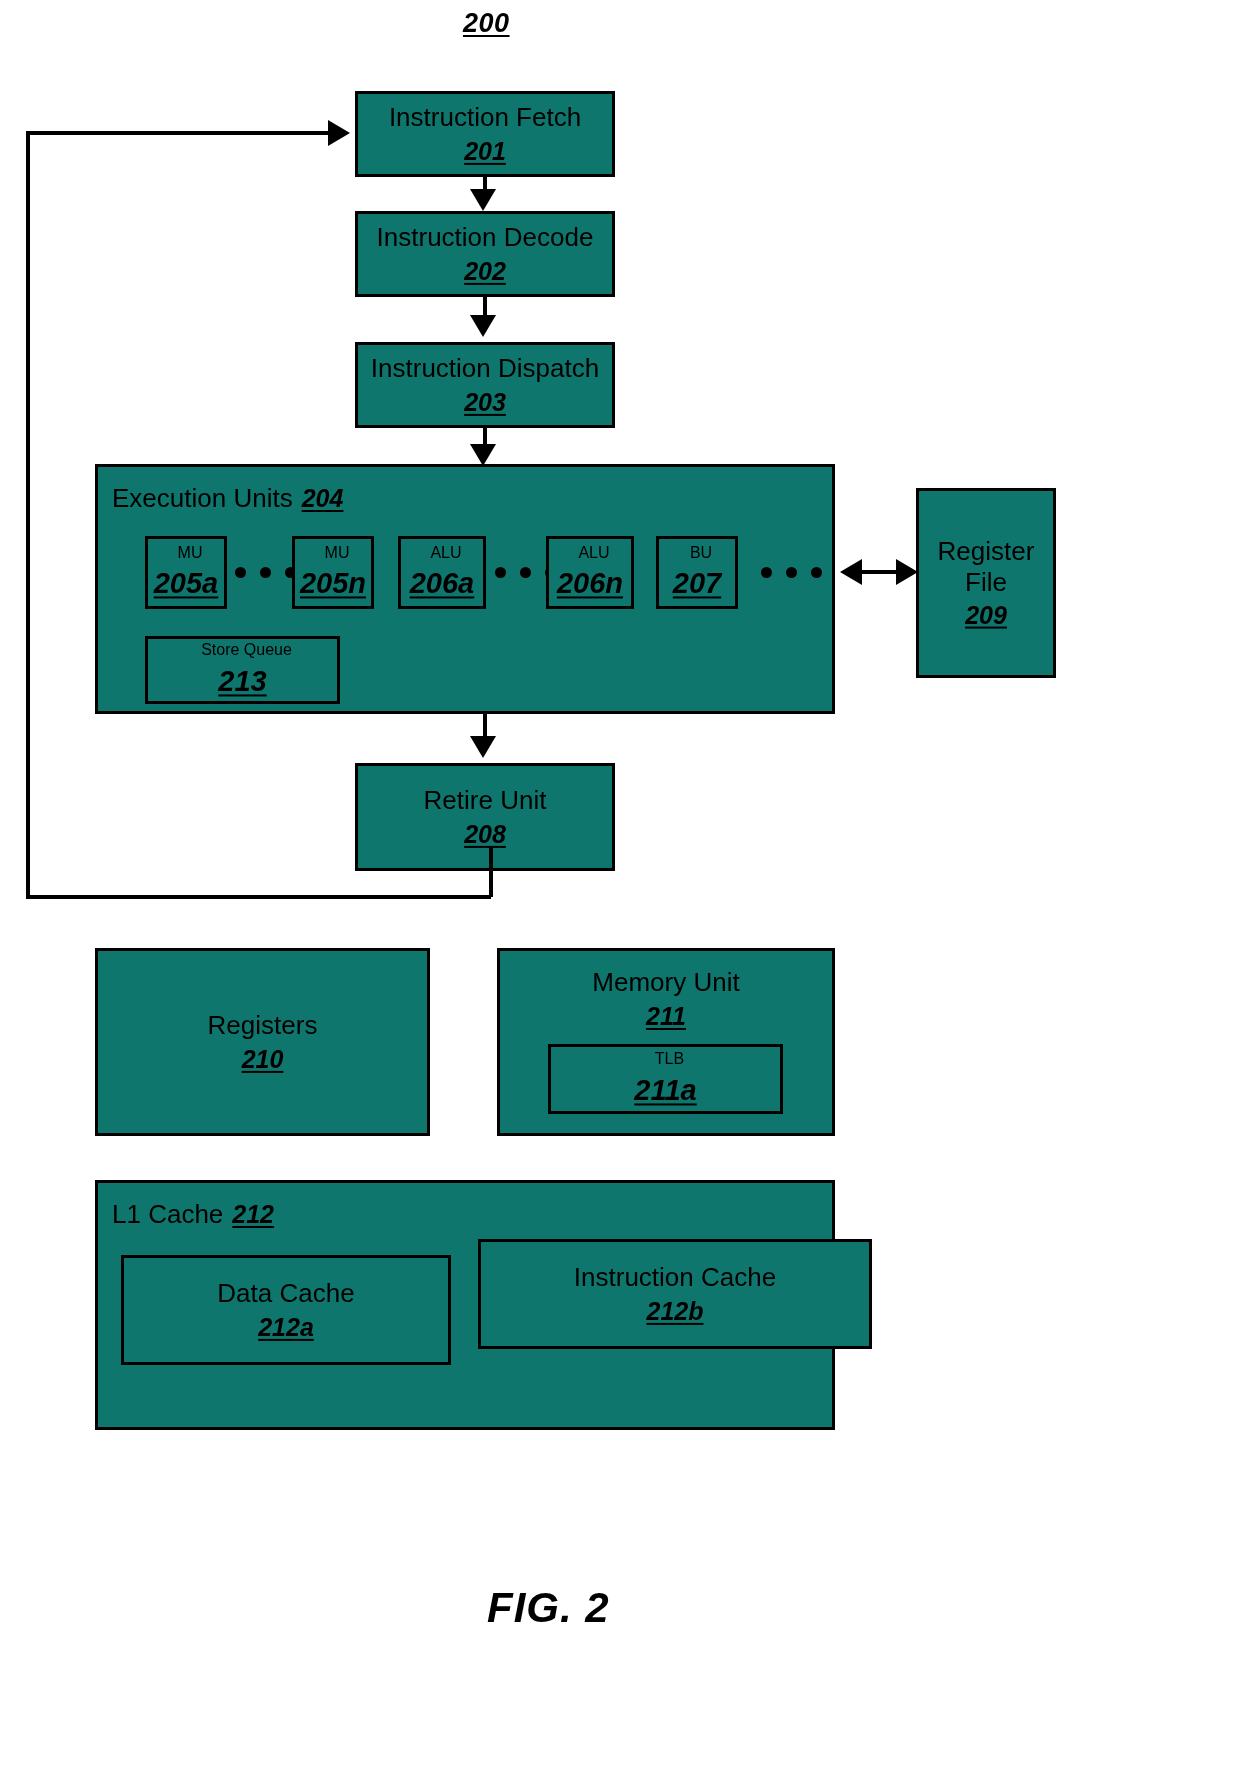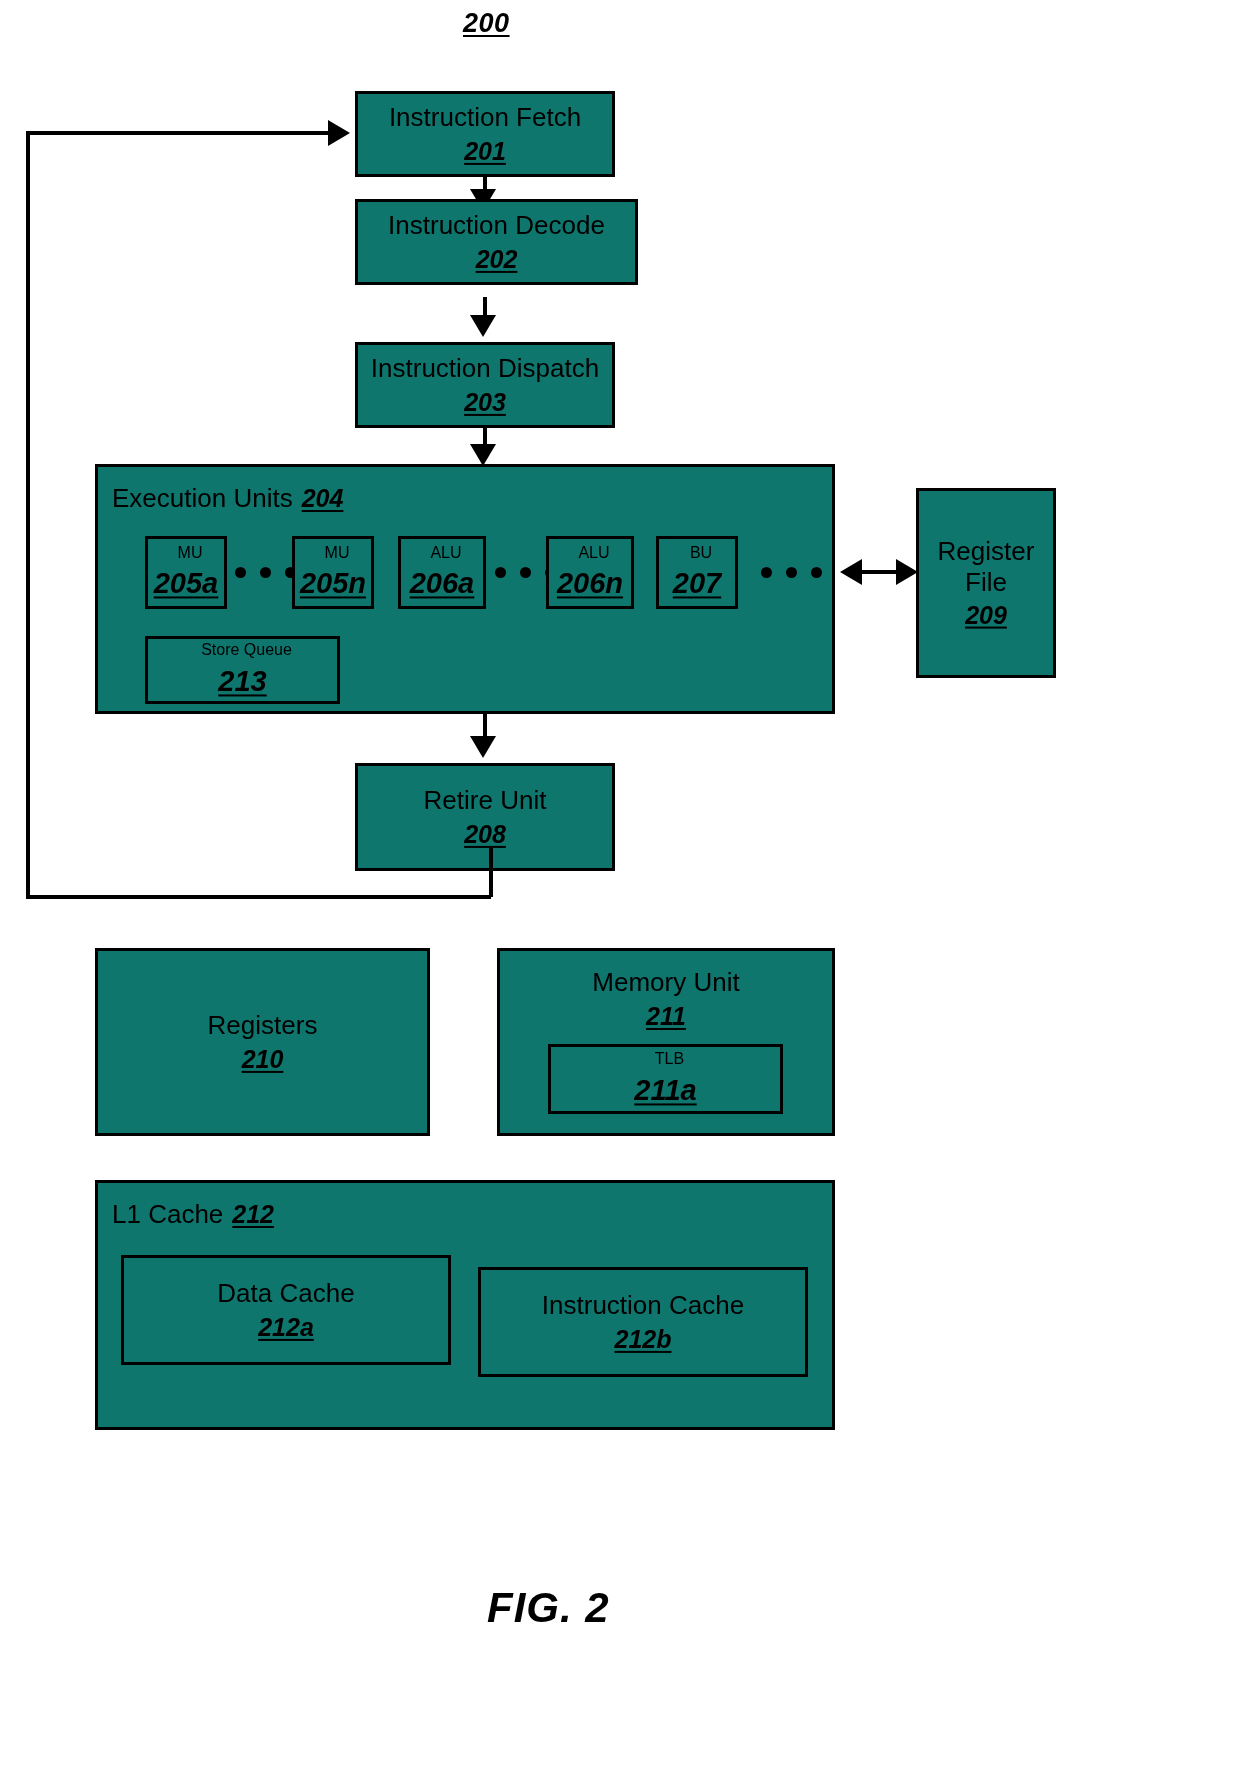--- a/index.html
+++ b/index.html
@@ -154,21 +154,21 @@
   <div class="box" style="left:355px; top:91px; width:260px; height:86px;">
     <div class="box-label">
       <span class="lbl-title">Instruction Fetch</span>
       <span class="lbl-ref">201</span>
     </div>
   </div>
 
   <div class="line-v" style="left:483px; top:177px; height:20px;"></div>
   <div class="arrow-down" style="left:470px; top:189px;"></div>
 
-  <div class="box" style="left:355px; top:199px; height:86px; width:283px;">
+  <div class="box" style="left:355px; top:211px; height:86px; width:260px;">
     <div class="box-label">
       <span class="lbl-title">Instruction Decode</span>
       <span class="lbl-ref">202</span>
     </div>
   </div>
 
   <div class="line-v" style="left:483px; top:297px; height:26px;"></div>
   <div class="arrow-down" style="left:470px; top:315px;"></div>
 
   <div class="box" style="left:355px; top:342px; height:86px; width:260px;">
@@ -297,21 +297,21 @@
       <span>L1 Cache</span><span class="ref">212</span>
     </div>
 
     <div class="box" style="left:23px; top:72px; width:330px; height:110px;">
       <div class="box-label">
         <span class="lbl-title">Data Cache</span>
         <span class="lbl-ref">212a</span>
       </div>
     </div>
 
-    <div class="box" style="left:380px; top:84px; width:330px; height:110px;">
+    <div class="box" style="left:380px; top:56px; width:394px; height:110px;">
       <div class="box-label">
         <span class="lbl-title">Instruction Cache</span>
         <span class="lbl-ref">212b</span>
       </div>
     </div>
   </div>
 
   <div class="fig-caption" style="left:487px; top:1584px;">FIG. 2</div>
 
 </div>

